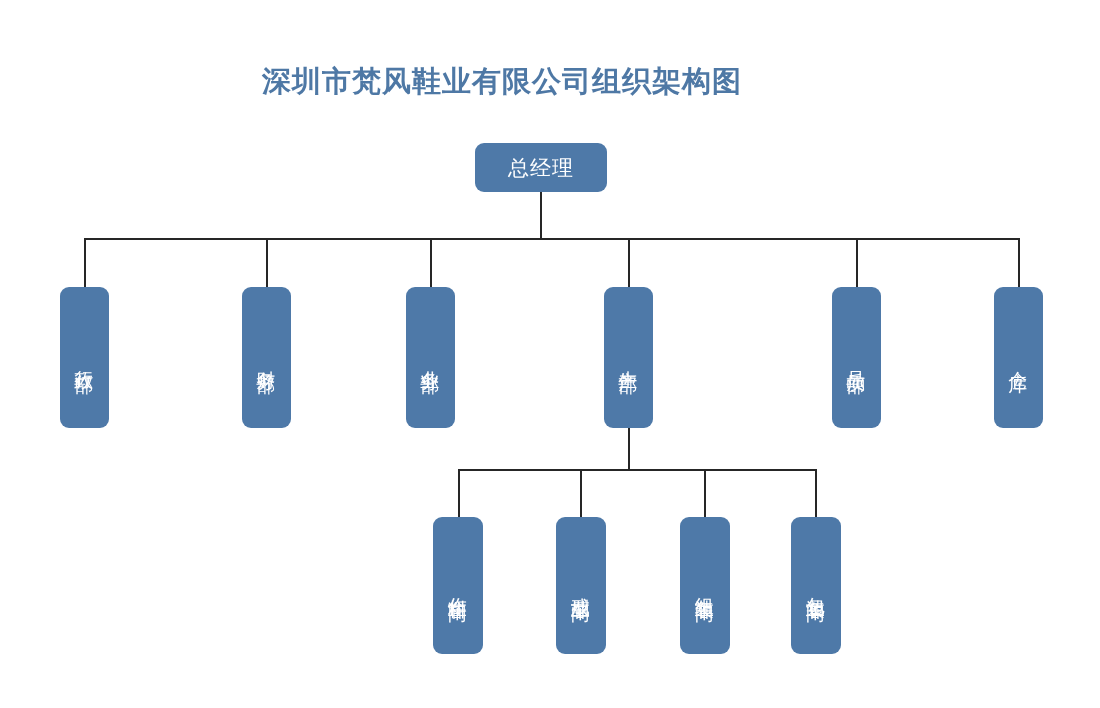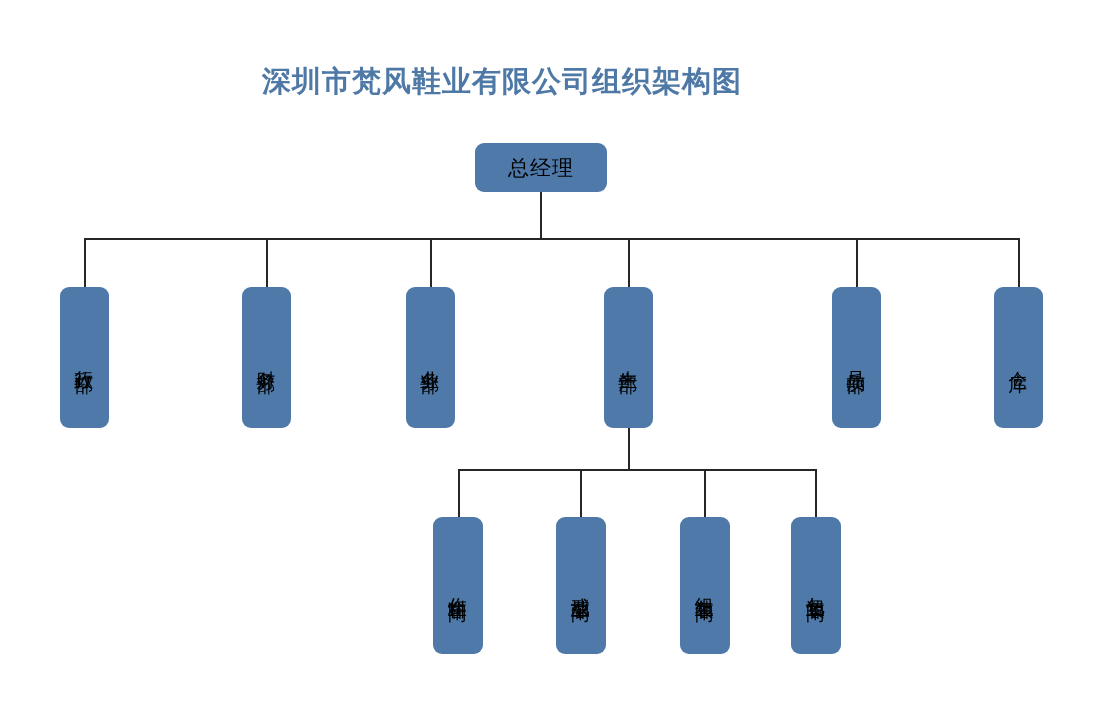--- a/index.html
+++ b/index.html
@@ -29,21 +29,21 @@
     font-weight: bold;
     letter-spacing: 1px;
     color: #4E78A5;
     white-space: nowrap;
   }
 
   
   .node {
     position: absolute;
     background: #4E79A8;
-    color: #000000;
+    color: #ffffff;
     box-sizing: border-box;
     display: flex;
     align-items: center;
     justify-content: center;
   }
   .node-root {
     border-radius: 9px;
     font-size: 21px;
     letter-spacing: 1px;
   }

